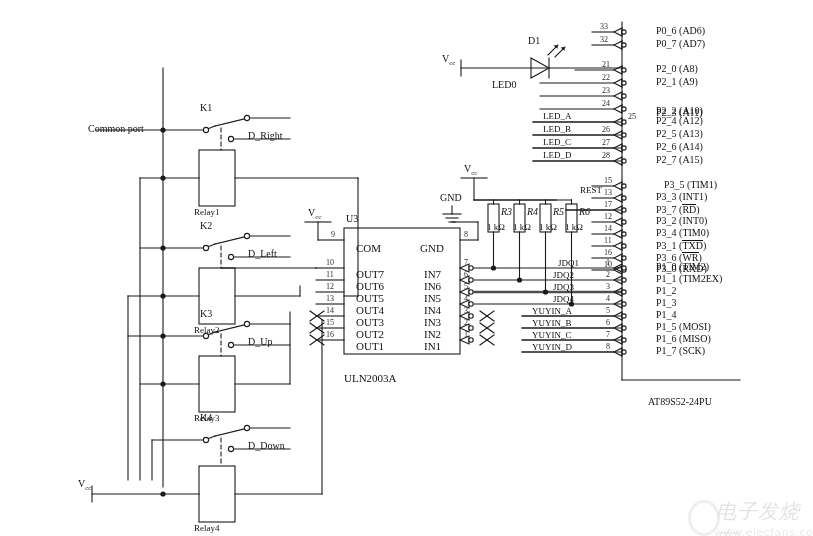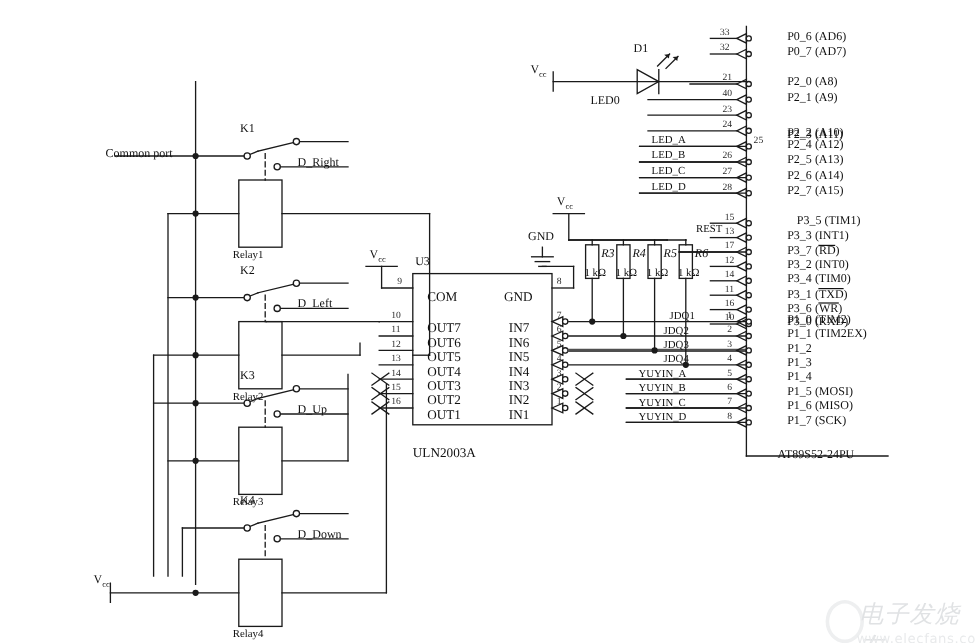--- a/index.html
+++ b/index.html
@@ -429,21 +429,21 @@
 <div class="lbl t10" style="left:656px;top:64px"><span>P2_0</span> <span>(A8)</span></div>
 <div class="lbl t10" style="left:656px;top:77px"><span>P2_1</span> <span>(A9)</span></div>
 <div class="lbl t10" style="left:656px;top:106px"><span>P2_2</span> <span>(A10)</span></div>
 <div class="lbl t10" style="left:656px;top:108px"><span>P2_3</span> <span>(A11)</span></div>
 <div class="lbl t10" style="left:656px;top:116px"><span>P2_4</span> <span>(A12)</span></div>
 <div class="lbl t10" style="left:656px;top:129px"><span>P2_5</span> <span>(A13)</span></div>
 <div class="lbl t10" style="left:656px;top:142px"><span>P2_6</span> <span>(A14)</span></div>
 <div class="lbl t10" style="left:656px;top:155px"><span>P2_7</span> <span>(A15)</span></div>
 
 <div class="pinnum" style="left:602px;top:60px">21</div>
-<div class="pinnum" style="left:602px;top:73px">40</div>
+<div class="pinnum" style="left:602px;top:73px">22</div>
 <div class="pinnum" style="left:602px;top:86px">23</div>
 <div class="pinnum" style="left:602px;top:99px">24</div>
 <div class="pinnum" style="left:628px;top:112px">25</div>
 <div class="pinnum" style="left:602px;top:125px">26</div>
 <div class="pinnum" style="left:602px;top:138px">27</div>
 <div class="pinnum" style="left:602px;top:151px">28</div>
 
 <div class="lbl t10" style="left:664px;top:180px"><span>P3_5</span> <span>(TIM1)</span></div>
 <div class="lbl t10" style="left:656px;top:192px"><span>P3_3</span> <span>(INT1)</span></div>
 <div class="lbl t10" style="left:656px;top:204px"><span>P3_7</span> (<span class="ovl">RD</span>)</div>
@@ -473,21 +473,21 @@
 
 <div class="pinnum" style="left:606px;top:258px">1</div>
 <div class="pinnum" style="left:606px;top:270px">2</div>
 <div class="pinnum" style="left:606px;top:282px">3</div>
 <div class="pinnum" style="left:606px;top:294px">4</div>
 <div class="pinnum" style="left:606px;top:306px">5</div>
 <div class="pinnum" style="left:606px;top:318px">6</div>
 <div class="pinnum" style="left:606px;top:330px">7</div>
 <div class="pinnum" style="left:606px;top:342px">8</div>
 
-<div class="lbl t10" style="left:648px;top:375px">AT89S52-24PU</div>
+<div class="lbl t10" style="left:648px;top:397px">AT89S52-24PU</div>
 
 <div id="wm">
   <div class="ring"></div>
   <div class="cn">电子发烧友</div>
   <div class="url">www.elecfans.com</div>
 </div>
 
 </div>
 
 </body></html>

